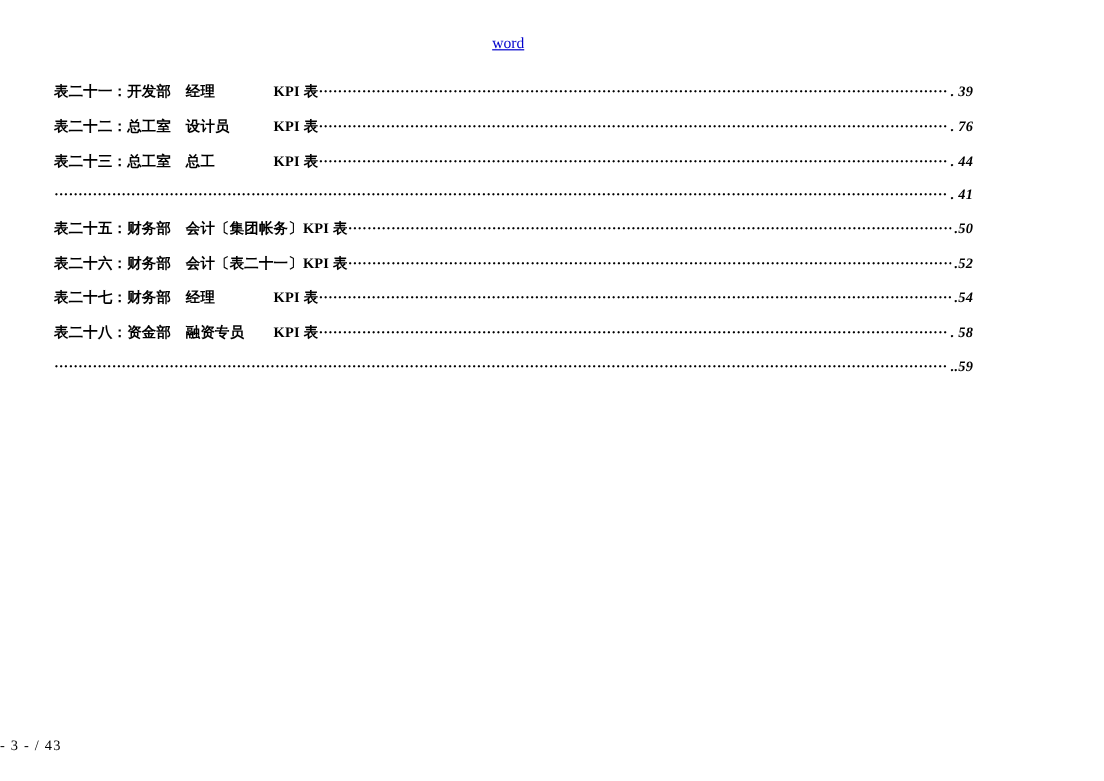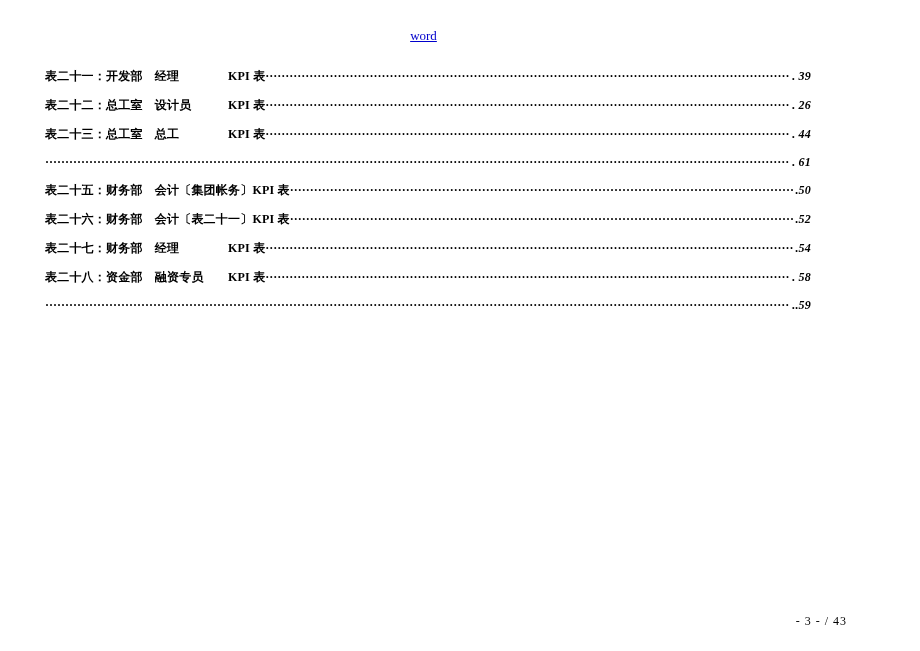--- a/index.html
+++ b/index.html
@@ -58,21 +58,21 @@
     }
     .toc-page {
       flex: 0 0 auto;
       padding-left: 2px;
       font-style: italic;
     }
     .footer {
       position: absolute;
       left: 0; right: 0;
       bottom: 22px;
-      text-align: right;
+      text-align: left;
       font-size: 12px;
       color: #000;
       letter-spacing: 1px;
     }
   </style>
 </head>
 <body>
 
 <div class="page">
 
@@ -84,32 +84,32 @@
 
     <div class="toc-line">
       <span class="toc-left"><span class="lbl">表二十一：开发部　经理　　　　KPI 表</span></span>
       <span class="toc-dots"></span>
       <span class="toc-page">. <span>39</span></span>
     </div>
 
     <div class="toc-line">
       <span class="toc-left"><span class="lbl">表二十二：总工室　设计员　　　KPI 表</span></span>
       <span class="toc-dots"></span>
-      <span class="toc-page">. <span>26</span></span>
+      <span class="toc-page">. <span>76</span></span>
     </div>
 
     <div class="toc-line">
       <span class="toc-left"><span class="lbl">表二十三：总工室　总工　　　　KPI 表</span></span>
       <span class="toc-dots"></span>
       <span class="toc-page">. <span>44</span></span>
     </div>
 
     <div class="toc-line">
       <span class="toc-dots"></span>
-      <span class="toc-page">. <span>61</span></span>
+      <span class="toc-page">. <span>41</span></span>
     </div>
 
     <div class="toc-line">
       <span class="toc-left"><span class="lbl">表二十五：财务部　会计〔集团帐务〕KPI 表</span></span>
       <span class="toc-dots"></span>
       <span class="toc-page">.<span>50</span></span>
     </div>
 
     <div class="toc-line">
       <span class="toc-left"><span class="lbl">表二十六：财务部　会计〔表二十一〕KPI 表</span></span>

